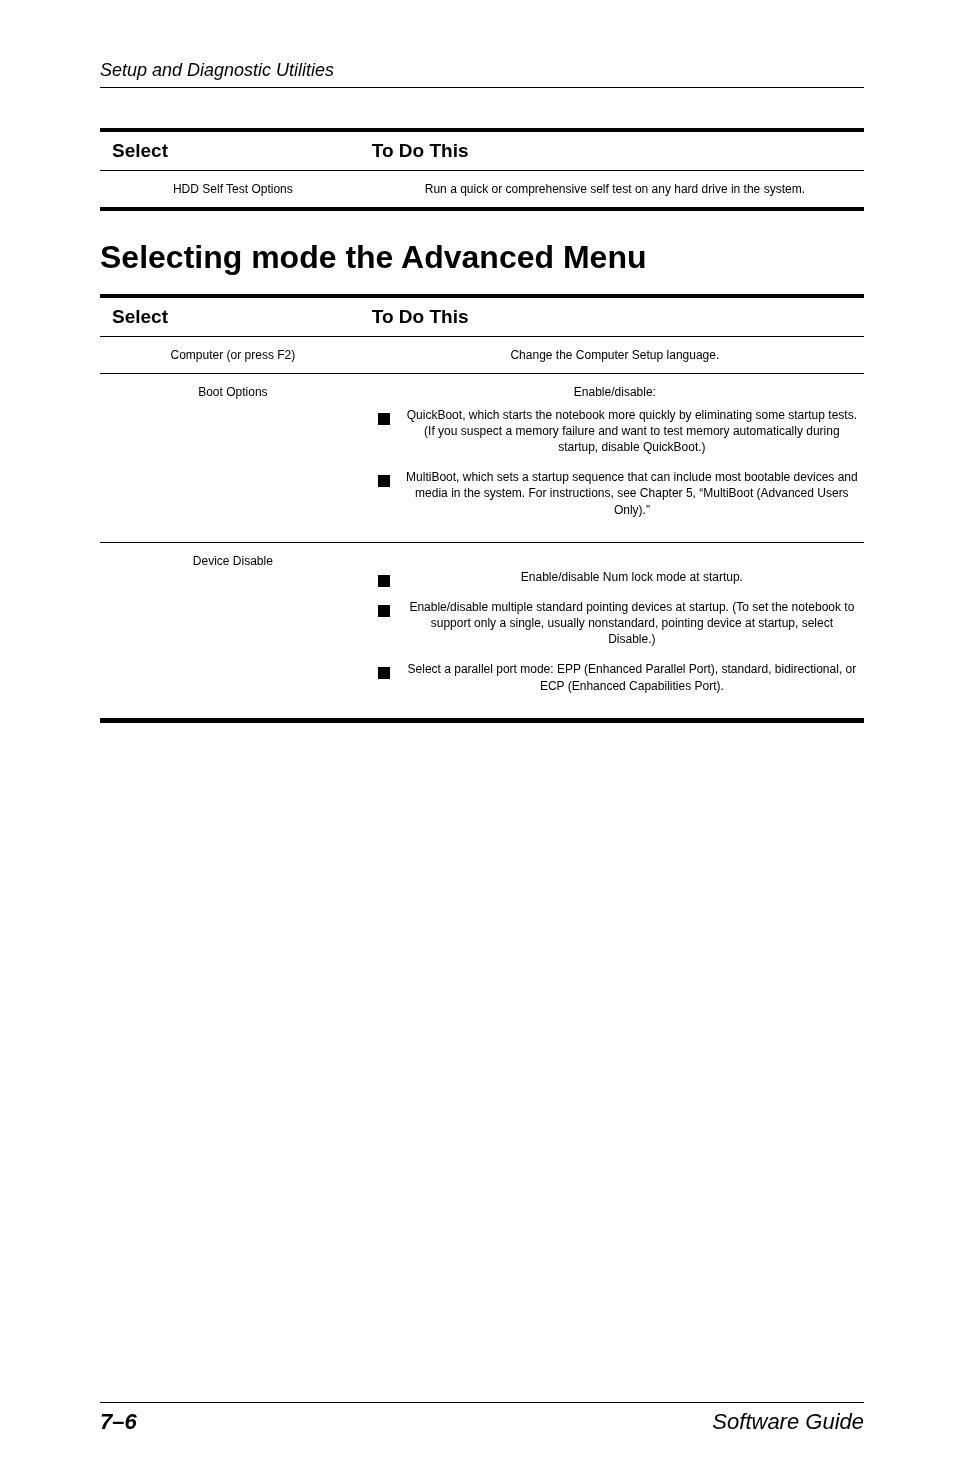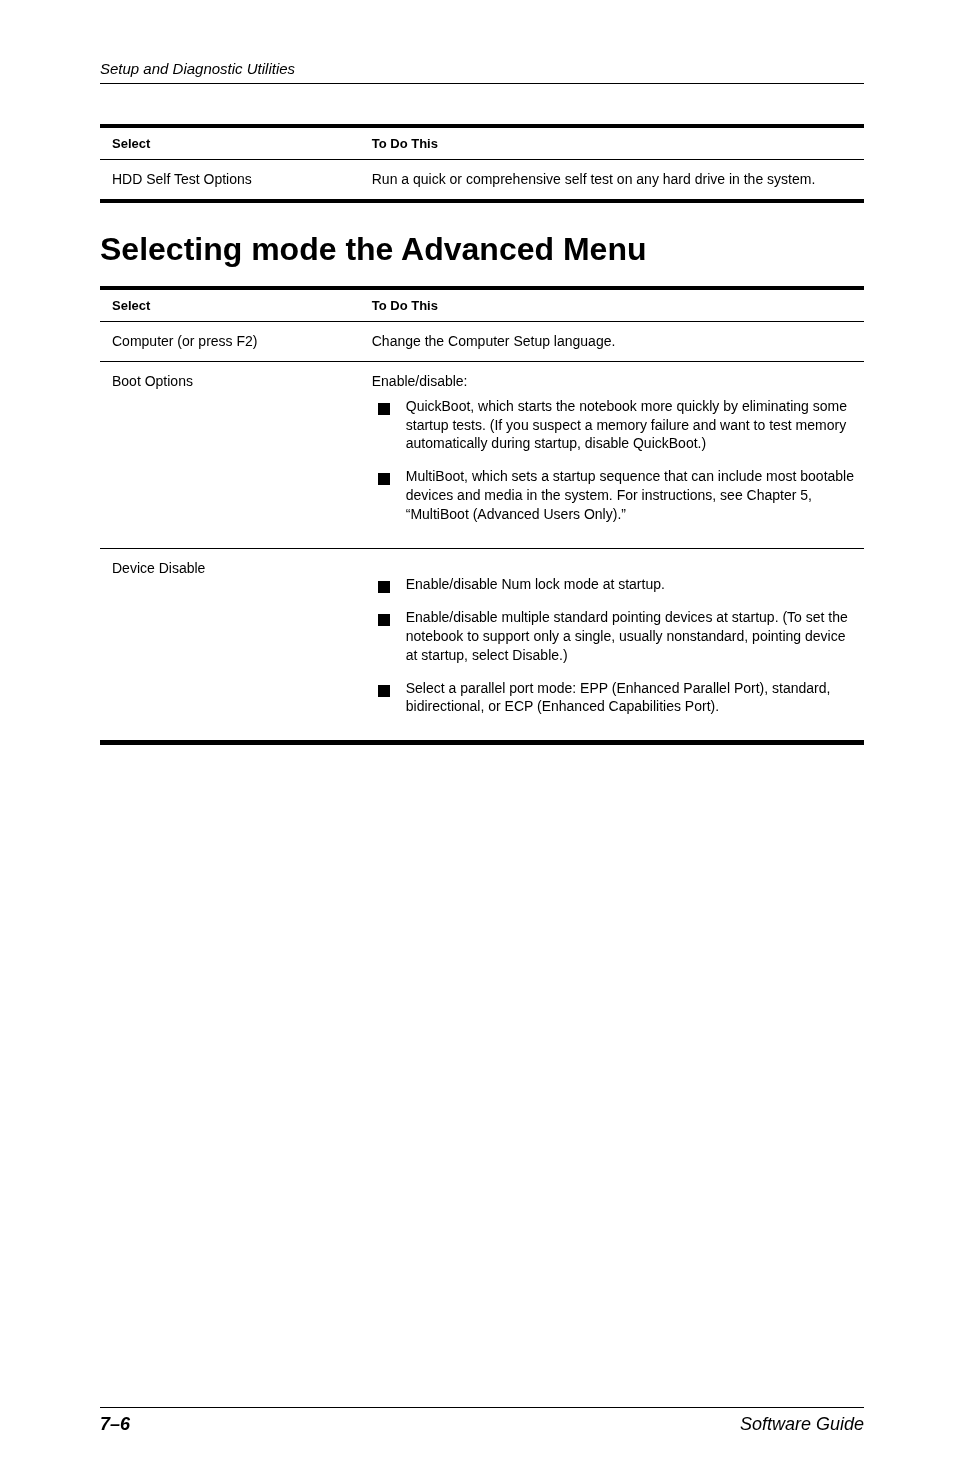--- a/index.html
+++ b/index.html
@@ -13,46 +13,46 @@
     width: 954px;
     min-height: 1475px;
     box-sizing: border-box;
     padding: 60px 90px 40px 100px;
     position: relative;
     display: flex;
     flex-direction: column;
   }
   .running-head {
     font-style: italic;
-    font-size: 15px;
+    font-size: 18px;
     border-bottom: 1px solid #000;
     padding-bottom: 6px;
     margin-bottom: 40px;
   }
   .section-title {
     font-size: 32px;
     font-weight: bold;
     margin: 10px 0 18px 0;
   }
   table.opt {
     width: 100%;
     border-collapse: collapse;
     font-size: 18px;
   }
   table.opt th {
     text-align: left;
     font-weight: bold;
-    font-size: 13px;
+    font-size: 19px;
     padding: 8px 6px 8px 12px;
   }
   table.opt td {
-    text-align: left;
+    text-align: center;
     padding: 10px 6px 10px 12px;
     vertical-align: top;
-    font-size: 14px;
+    font-size: 12px;
     line-height: 1.35;
   }
   .col-select { width: 34%; }
   .col-todo { width: 66%; }
   .hr-thick { border-top: 4px solid #000; }
   .row-bottom-thick td { border-bottom: 4px solid #000; }
   ul.blist {
     list-style: none;
     margin: 6px 0 0 0;
     padding: 0;
@@ -81,21 +81,21 @@
   }
   .footer {
     margin-top: auto;
     padding-top: 60px;
   }
   .footer-rule {
     border-top: 1px solid #000;
     display: flex;
     justify-content: space-between;
     padding-top: 6px;
-    font-size: 18px;
+    font-size: 22px;
   }
   .footer-left { font-style: italic; font-weight: bold; }
   .footer-right { font-style: italic; }
 </style>
 </head>
 <body>
 
 <div class="page">
 
   <div class="running-head">Setup and Diagnostic Utilities</div>

